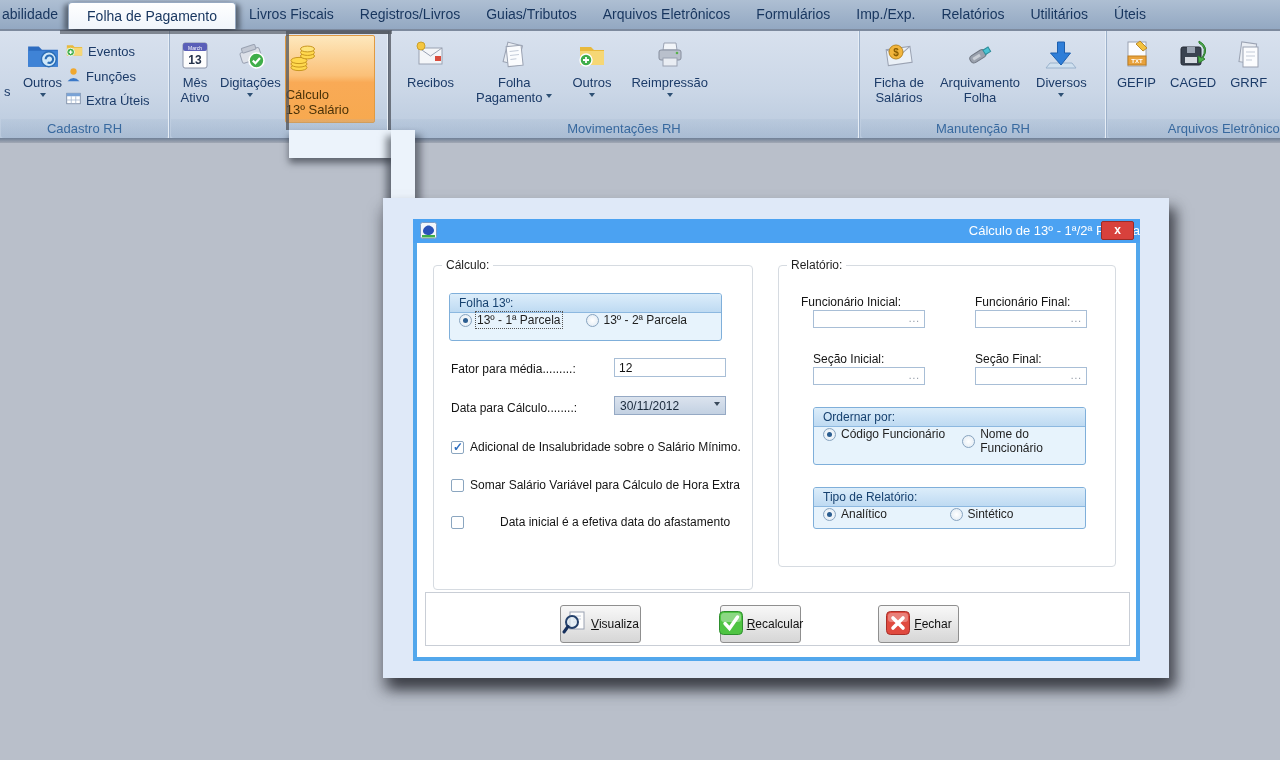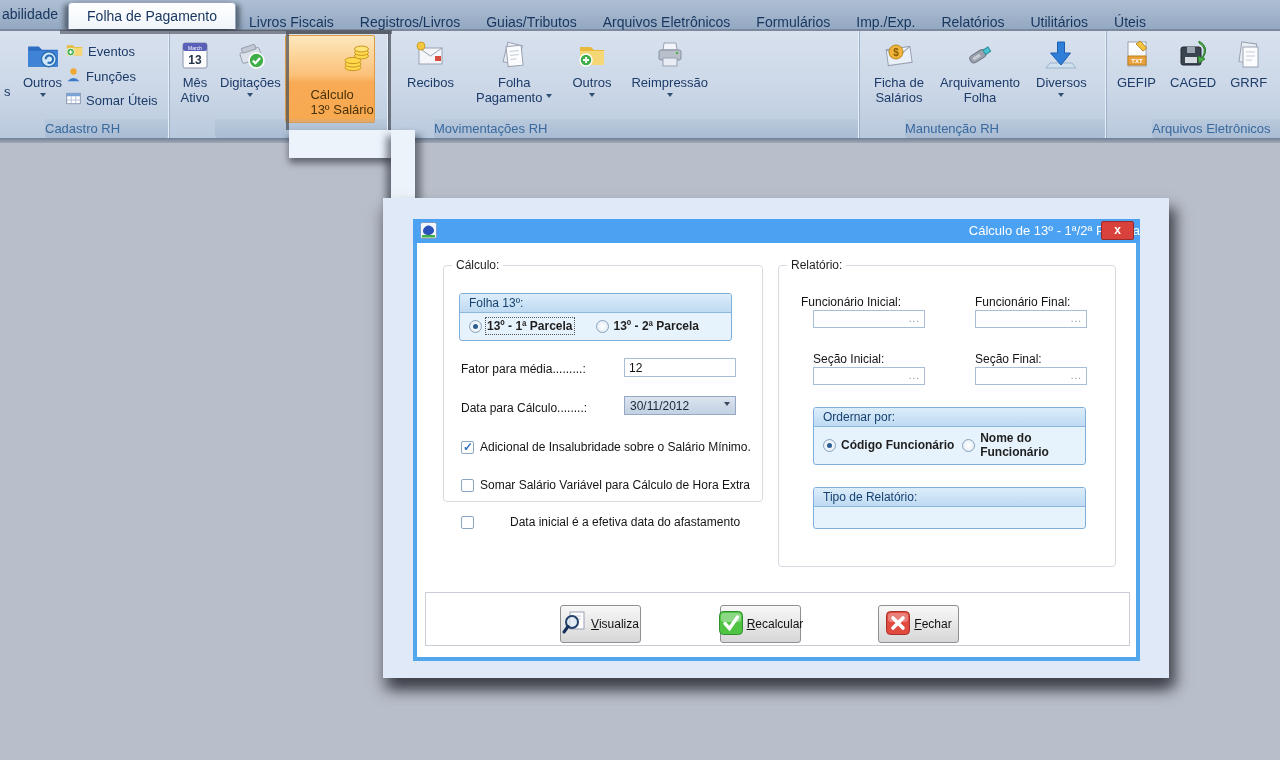--- a/index.html
+++ b/index.html
@@ -3,48 +3,48 @@
 <meta charset="utf-8">
 <style>
   * { margin:0; padding:0; box-sizing:border-box; }
   html,body { width:1280px; height:760px; overflow:hidden; }
   body { position:relative; background:#b9bfca; font-family:"Liberation Sans",sans-serif; }
 
   
   .tabbar { position:absolute; left:0; top:0; width:1280px; height:31px;
     background:linear-gradient(#aebfd3,#93a8c2); border-bottom:2px solid #7d8a9e;
     display:flex; align-items:stretch; }
-  .tab { font-size:14px; color:#17355e; line-height:29px; padding:8px 13px; white-space:nowrap; cursor:default; }
+  .tab { font-size:14px; color:#17355e; line-height:29px; padding:0 13px; white-space:nowrap; cursor:default; }
   .tab.partial { padding:0 10px 0 2px; }
   .tab.active { background:linear-gradient(#ffffff,#f0f5fb); border:1px solid #97a9c1; border-bottom:none;
     border-radius:4px 4px 0 0; margin-top:2px; line-height:27px; padding:0 18px;
     box-shadow:-4px 2px 5px rgba(35,40,50,.55), 4px 2px 5px rgba(35,40,50,.55); }
 
   
   .ribbon { position:absolute; left:0; top:31px; width:1280px; height:107px; overflow:hidden;
     background:linear-gradient(#d8e1ee,#cbd7e7 55%,#b9c9dd); display:flex; }
   .grp { position:relative; height:107px; flex:none; border-right:1px solid #9db1ca;
     box-shadow:inset -1px 0 0 #e7eef6; }
   .grp-items { display:flex; align-items:flex-start; padding:3px 4px 0 4px; height:88px; }
   .grp-label { position:absolute; left:1px; right:1px; bottom:0; height:19px; line-height:19px;
-    text-align:left; font-size:13px; color:#38699f; white-space:nowrap;
-    background:linear-gradient(rgba(150,172,199,.15), rgba(150,172,199,.45)); border-radius:0 0 3px 3px;margin-left:44px; }
+    text-align:center; font-size:13px; color:#38699f; white-space:nowrap;
+    background:linear-gradient(rgba(150,172,199,.15), rgba(150,172,199,.45)); border-radius:0 0 3px 3px; }
   .rib-item { display:flex; flex-direction:column; align-items:center; text-align:center;
     font-size:13px; color:#1c3b68; line-height:15px; padding:1px 4px 0; cursor:default; }
   .icn { height:40px; display:flex; align-items:center; justify-content:center; }
   .icn svg { display:block; }
   .mini-col { display:flex; flex-direction:column; gap:6px; padding-top:7px; }
   .mini { display:flex; align-items:center; gap:5px; font-size:13px; color:#1c3b68; white-space:nowrap; }
   .tri { width:0; height:0; border:3.5px solid transparent; border-top:4.5px solid #2e5074; display:inline-block; }
   .tri.below { margin-top:3px; }
   .tri.inline { margin-left:4px; vertical-align:1px; }
   .rib-cut { width:15px; padding-top:50px; font-size:13px; color:#1c3b68; }
   .orange { width:90px; height:88px; margin-top:1px; border:1px solid #e09a42; border-radius:2px;
     background:linear-gradient(180deg,#fde8bd,#fbc078 46%,#f9aa56 54%,#f7a94f);
-    display:flex; flex-direction:column; align-items:flex-end; justify-content:space-between;
+    display:flex; flex-direction:column; align-items:flex-start; justify-content:space-between;
     padding:5px 0 5px; font-size:13px; color:#5d4010; line-height:15px; }
 
   
   .shadow-top { position:absolute; left:60px; top:30px; width:332px; height:4px; background:rgba(68,74,84,.6); z-index:4; }
   .orange-frame { position:absolute; left:286px; top:31px; width:105px; height:99px;
     border:3px solid rgba(78,83,92,.75); border-bottom:none; z-index:5; pointer-events:none; }
   .popup-h { position:absolute; left:289px; top:130px; width:104px; height:28px; background:#ecf3fb;
     box-shadow:0 5px 7px rgba(20,25,35,.55); z-index:6; }
   .popup-v { position:absolute; left:391px; top:130px; width:24px; height:74px; background:#ecf3fb;
     box-shadow:-5px 6px 7px rgba(20,25,35,.5), 6px 5px 7px rgba(20,25,35,.45); z-index:6; }
@@ -61,27 +61,27 @@
   .dlg-title-text { position:absolute; left:0; right:0; top:0; text-align:right; line-height:24px;
     color:#ffffff; font-size:13px;margin-left:40px; }
   .app-ic { position:absolute; left:7px; top:3px; }
   .dlg-close { position:absolute; right:6px; top:2px; width:33px; height:19px; background:#d8413c;
     border:1px solid #9c2b27; border-radius:2px; color:#fff; font-size:12px; font-weight:bold;
     text-align:center; line-height:17px; cursor:default; }
   .dlg-client { position:absolute; left:4px; top:24px; right:4px; bottom:4px; background:#ffffff; }
 
   .fs { position:absolute; border:1px solid #d6dbe1; border-radius:4px; }
   .fs-legend { position:absolute; top:-8px; left:8px; background:#fff; padding:0 4px; font-size:12px; color:#1f1f1f; }
-  .fs-calc { left:26px; top:22px; width:320px; height:237px; }
+  .fs-calc { left:16px; top:22px; width:320px; height:325px; }
   .fs-rel  { left:361px; top:22px; width:338px; height:302px; }
 
   .panel { position:absolute; border:1px solid #7fafda; border-radius:3px; overflow:hidden; background:#e7f3fc; }
   .panel-h { height:19px; background:linear-gradient(#dcedfa,#bedaf2); border-bottom:1px solid #8cb8e0;
     font-size:12px; color:#16416f; line-height:19px; padding-left:9px; }
-  .panel-b { display:flex; align-items:center; height:calc(100% - 20px); padding:0 9px; font-size:12px; color:#1f1f1f;font-weight:bold; }
+  .panel-b { display:flex; align-items:flex-start; height:calc(100% - 20px); padding:0 9px; font-size:12px; color:#1f1f1f; }
   .half { display:flex; align-items:center; gap:5px; width:50%; }
   .half.w55 { width:55%; } .half.w45 { width:45%; }
 
   .radio { width:13px; height:13px; flex:none; border-radius:50%; border:1px solid #87a3bf;
     background:radial-gradient(#ffffff,#dde8f2); }
   .radio.on::after { content:""; display:block; width:5px; height:5px; border-radius:50%; background:#2c5e91; margin:3px; }
   .focus { outline:1px dotted #555; outline-offset:1px; }
 
   .lbl { position:absolute; font-size:12px; color:#141414; white-space:nowrap; }
   .tbox { position:absolute; width:112px; height:19px; border:1px solid #a8bed6; background:#fff;
@@ -154,21 +154,21 @@
                 <path d="M2 19q8-9 16 0z" fill="#3a78c8"></path>
               </svg></span>
           <span>Funções</span>
         </div>
         <div class="mini">
           <span><svg width="15" height="15" viewBox="0 0 20 20">
                 <rect x="1" y="3" width="18" height="14" fill="#fff" stroke="#6d7f9a"></rect>
                 <rect x="1" y="3" width="18" height="4" fill="#7aa3d6"></rect>
                 <path d="M7 7v10M13 7v10M1 12h18" stroke="#9db2cc"></path>
               </svg></span>
-          <span>Somar Úteis</span>
+          <span>Extra Úteis</span>
         </div>
       </div>
     </div>
     <div class="grp-label">Cadastro RH</div>
   </div>
 
   <div class="grp" style="width:219px">
     <div class="grp-items">
       <div class="rib-item">
         <span class="icn">
@@ -460,20 +460,30 @@
           </label>
           <label class="half w45">
             <span class="radio"></span>
             <span>Nome do Funcionário</span>
           </label>
         </div>
       </div>
 
       <div class="panel" style="left:34px; top:221px; width:273px; height:42px;">
         <div class="panel-h">Tipo de Relatório:</div>
+        <div class="panel-b">
+          <label class="half">
+            <span class="radio on"></span>
+            <span>Analítico</span>
+          </label>
+          <label class="half">
+            <span class="radio"></span>
+            <span>Sintético</span>
+          </label>
+        </div>
       </div>
     </div>
 
     <div class="btnbar">
       <div class="dbtn" style="left:134px;">
         <span>
           <svg width="26" height="26" viewBox="0 0 26 26">
               <rect x="8" y="2" width="14" height="17" fill="#fdfdfd" stroke="#9aa2b2"></rect>
               <path d="M11 6h8M11 9h8M11 12h6" stroke="#c3cbd8"></path>
               <circle cx="10" cy="12" r="6" fill="rgba(220,232,242,.7)" stroke="#23406b" stroke-width="2"></circle>

